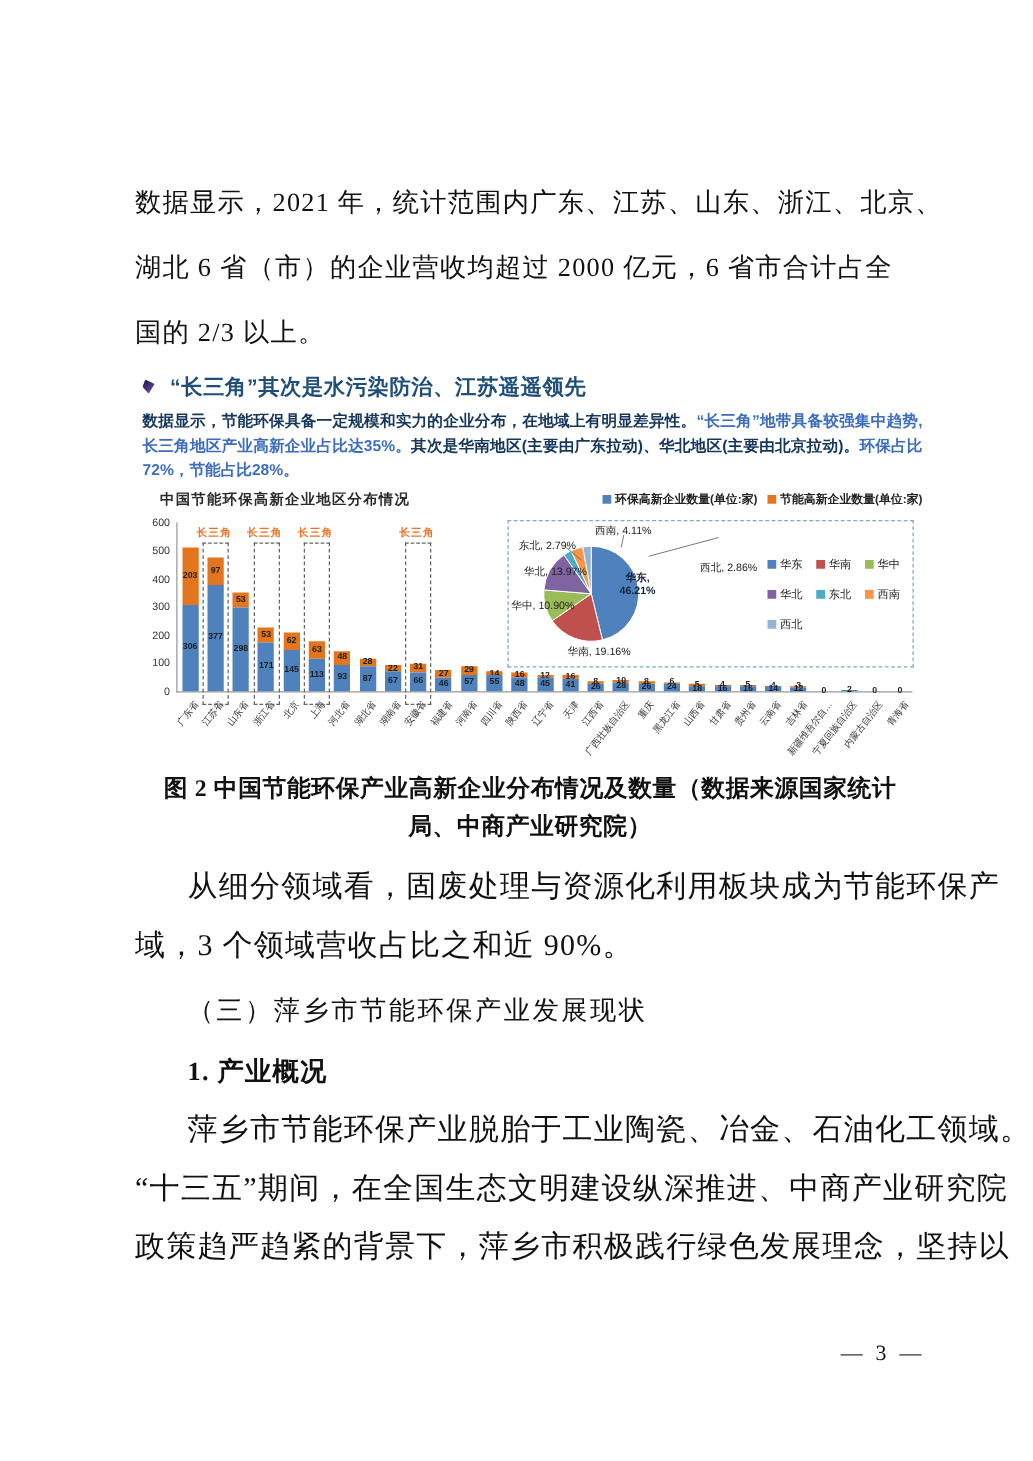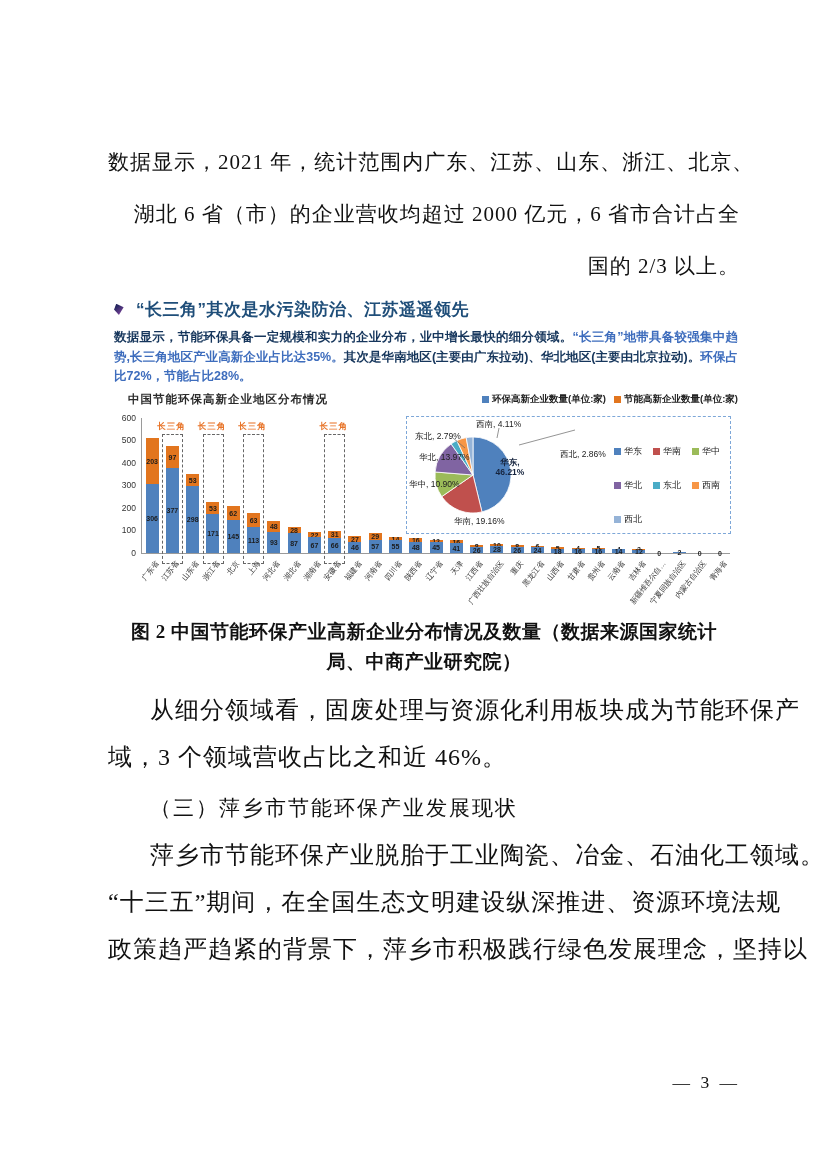--- a/index.html
+++ b/index.html
@@ -2,21 +2,21 @@
 <html><head>
 <meta charset="utf-8">
 <style>
   html,body{margin:0;padding:0;}
   body{width:826px;height:1169px;background:#ffffff;position:relative;
        font-family:"Liberation Serif","DejaVu Serif",serif;color:#111;}
   .page{position:absolute;inset:0;background:#fff;padding:136px 86px 0 108px;box-sizing:border-box;}
 
   
   .tline{white-space:nowrap;}
-  .p-top{font-size:21px;line-height:52px;letter-spacing:1px;margin:0 0 6px 0;text-align:right;}
+  .p-top{font-size:21px;line-height:52px;letter-spacing:1px;margin:0 0 6px 0;}
   .p-low{font-size:24px;line-height:47px;letter-spacing:1px;margin:0;}
   .indent{padding-left:42px;}
   .section-heading{font-size:21px;line-height:47px;letter-spacing:2px;margin-top:4px;}
   .sub-heading{font-size:21px;line-height:47px;font-weight:bold;letter-spacing:1px;margin-top:2px;}
 
   
   .figure{width:624px;margin:2px 0 0 6px;font-family:"Liberation Sans","DejaVu Sans",sans-serif;}
   .fig-header{display:flex;align-items:center;gap:11px;font-size:17px;font-weight:bold;
               color:#1F4E79;letter-spacing:0.5px;margin-bottom:7px;}
   .fig-bullet{width:11px;height:11px;flex:0 0 auto;
@@ -46,21 +46,21 @@
               white-space:nowrap;font-size:7.5px;color:#333;}
   .hl-box{position:absolute;border:1px dashed #666;z-index:2;}
   .hl-lab{position:absolute;font-size:8.5px;font-weight:bold;color:#E8752A;text-align:center;z-index:2;letter-spacing:1px;}
 
   
   .pie-box{position:absolute;left:292px;top:24px;width:323px;height:116px;background:#fff;
            border:1px dashed #7da7d8;z-index:5;}
   .pie-label{position:absolute;font-size:8.5px;color:#222;white-space:nowrap;z-index:3;}
   .pie-label.inside{white-space:normal;width:48px;text-align:center;color:#16243e;font-weight:600;line-height:1.25;}
   .pie-legend{position:absolute;left:207px;top:28px;display:grid;grid-template-columns:repeat(3,39px);
-              row-gap:21px;font-size:9px;color:#222;}
+              row-gap:11px;font-size:9px;color:#222;}
   .pie-legend .li{display:flex;align-items:center;gap:3px;}
   .pie-legend .sw{width:7px;height:7px;display:inline-block;}
 
   .caption{font-size:19px;font-weight:bold;line-height:30px;text-align:center;margin-top:9px;letter-spacing:0.5px;}
   .page-num{position:absolute;right:86px;top:1072px;font-size:17.5px;letter-spacing:3px;}
 </style>
 </head>
 <body>
 
 <div class="page">
@@ -69,21 +69,21 @@
       <div class="tline">数据显示，2021 年，统计范围内广东、江苏、山东、浙江、北京、</div>
       <div class="tline">湖北 6 省（市）的企业营收均超过 2000 亿元，6 省市合计占全</div>
       <div class="tline">国的 2/3 以上。</div>
     </div>
 
   <div class="figure">
     <div class="fig-header">
       <span class="fig-bullet"></span>
       <span>“长三角”其次是水污染防治、江苏遥遥领先</span>
     </div>
-    <p class="fig-para" id="fig-para"><span class="tone-dark">数据显示，节能环保具备一定规模和实力的企业分布，业中增长最快的细分领域。</span><span class="tone-light">“长三角”地带具备较强集中趋势,长三角地区产业高新企业占比达35%。</span><span class="tone-dark">其次是华南地区(主要由广东拉动)、华北地区(主要由北京拉动)。</span><span class="tone-light">环保占比72%，节能占比28%。</span></p>
+    <p class="fig-para" id="fig-para"><span class="tone-dark">数据显示，节能环保具备一定规模和实力的企业分布，在地域上有明显差异性。</span><span class="tone-light">“长三角”地带具备较强集中趋势,长三角地区产业高新企业占比达35%。</span><span class="tone-dark">其次是华南地区(主要由广东拉动)、华北地区(主要由北京拉动)。</span><span class="tone-light">环保占比72%，节能占比28%。</span></p>
 
     <div class="figure-chart">
       <div class="chart-title">中国节能环保高新企业地区分布情况</div>
       <div class="chart-legend" id="bar-legend">
           <span class="li">
             <span class="sw" style="background: rgb(79, 129, 189);"></span>
             <span>环保高新企业数量(单位:家)</span>
           </span>
           <span class="li">
             <span class="sw" style="background: rgb(226, 117, 30);"></span>
@@ -539,25 +539,26 @@
     </div>
   </div>
 
   <div class="caption">
       <div class="tline">图 2 中国节能环保产业高新企业分布情况及数量（数据来源国家统计</div>
       <div class="tline">局、中商产业研究院）</div>
     </div>
 
   <div class="p-low" style="margin-top:10px;">
       <div class="tline indent">从细分领域看，固废处理与资源化利用板块成为节能环保产</div>
-      <div class="tline">域，3 个领域营收占比之和近 46%。</div>
+      <div class="tline">域，3 个领域营收占比之和近 90%。</div>
     </div>
 
   <div class="section-heading indent">（三）萍乡市节能环保产业发展现状</div>
+  <div class="sub-heading indent">1. 产业概况</div>
 
   <div class="p-low">
       <div class="tline indent">萍乡市节能环保产业脱胎于工业陶瓷、冶金、石油化工领域。</div>
-      <div class="tline">“十三五”期间，在全国生态文明建设纵深推进、资源环境法规</div>
+      <div class="tline">“十三五”期间，在全国生态文明建设纵深推进、中商产业研究院</div>
       <div class="tline">政策趋严趋紧的背景下，萍乡市积极践行绿色发展理念，坚持以</div>
     </div>
 
   <div class="page-num">— 3 —</div>
 </div>
 
 </body></html>

